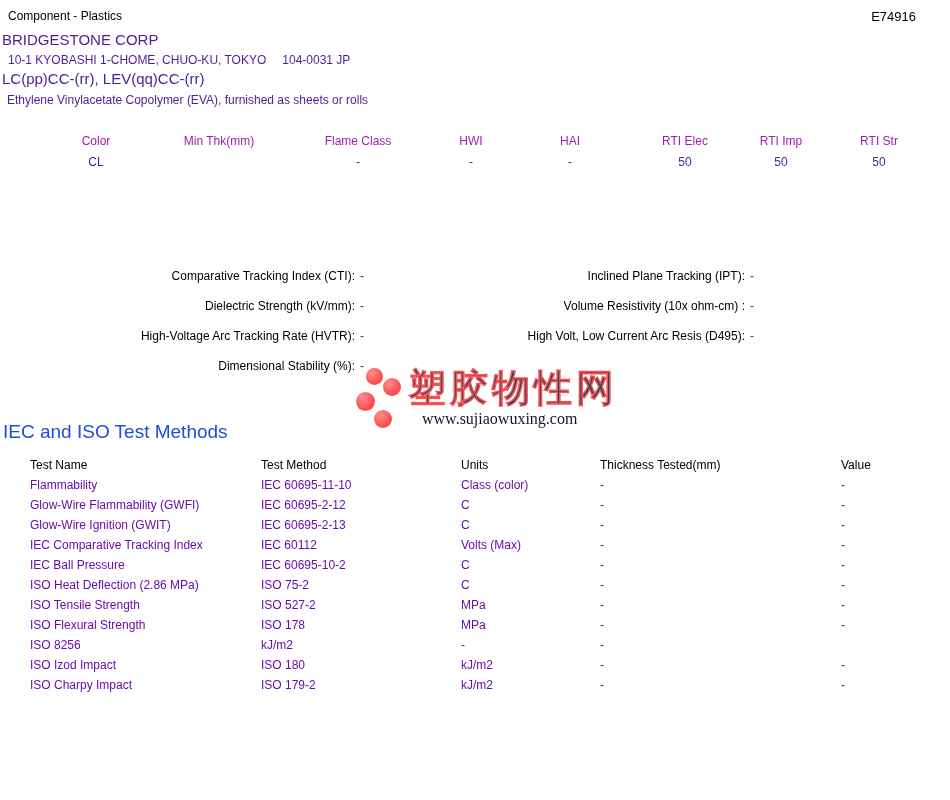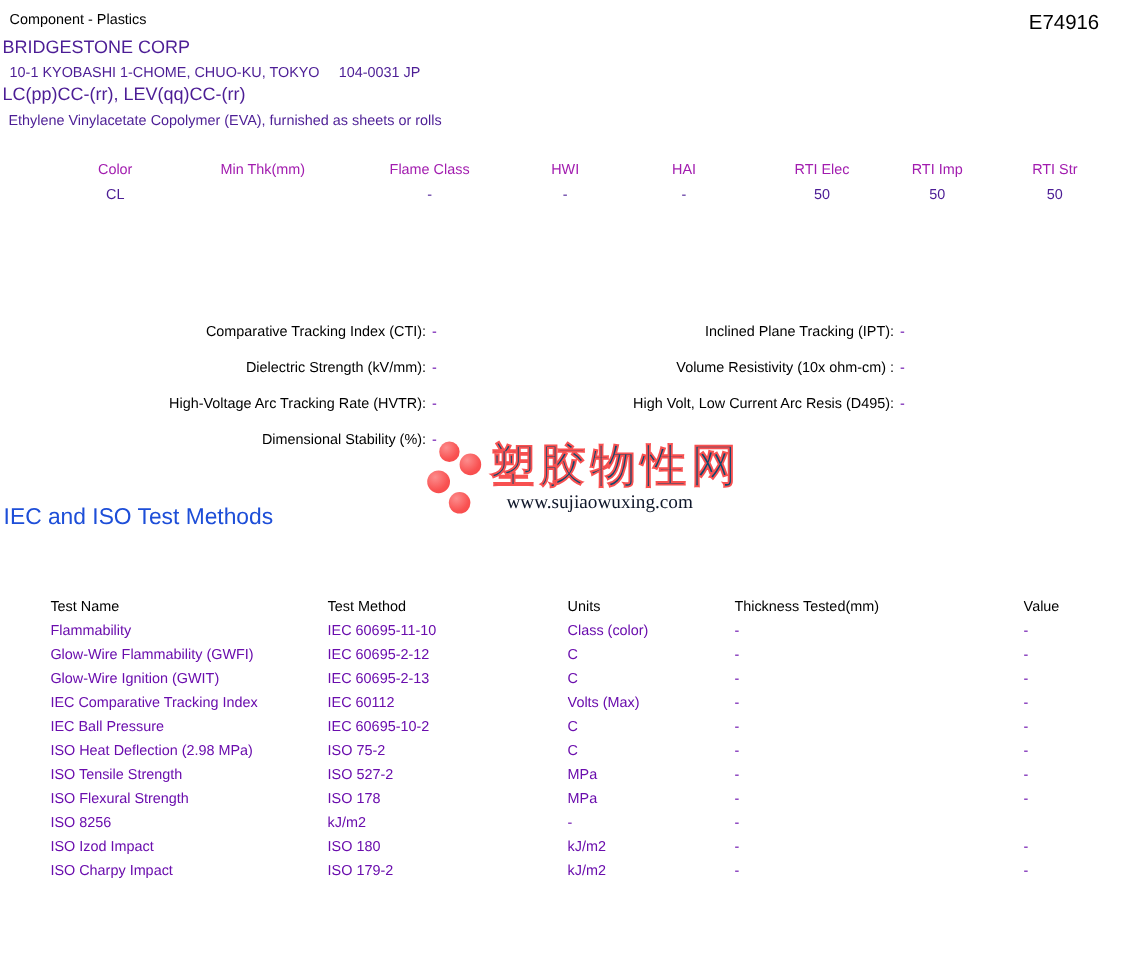--- a/index.html
+++ b/index.html
@@ -7,21 +7,21 @@
     width:950px;height:800px;position:relative;overflow:hidden;
     font-family:"Liberation Sans","DejaVu Sans",sans-serif;
     font-size:12px;color:#000;
   }
   .abs{position:absolute;}
   .purple{color:#4c1d95;}
   .black{color:#a21caf;}
 
   
   .doc-type{left:8px;top:9px;font-size:12px;}
-  .file-no{right:34px;top:9px;font-size:17px;}
+  .file-no{right:34px;top:9px;font-size:13px;}
 
   
   .company-name{left:2px;top:31px;font-size:15px;}
   .company-address{left:8px;top:53px;font-size:12px;}
   .company-address .postal{margin-left:16px;}
   .grades{left:2px;top:70px;font-size:15px;}
   .material-desc{left:7px;top:93px;font-size:12px;}
 
   
   .ratings{left:40px;top:134px;width:898px;}
@@ -48,21 +48,21 @@
   .wm-cn{position:absolute;left:52px;top:1px;font-size:38px;line-height:42px;
     letter-spacing:4px;color:#0c4a6e;-webkit-text-stroke:1.6px #F85050;
     font-family:"DejaVu Sans",sans-serif;white-space:nowrap;}
   .wm-url{position:absolute;left:66px;top:44px;font-size:16px;color:#0f172a;
     font-family:"Liberation Serif","DejaVu Serif",serif;white-space:nowrap;}
 
   
   .section-title{left:3px;top:421px;font-size:19px;color:#1d4ed8;}
 
   
-  .tm-table{left:12px;top:455px;width:910px;margin-top:40px;}
+  .tm-table{left:0;top:455px;width:910px;}
   .tm-row{display:grid;grid-template-columns:231px 200px 139px 241px 97px;
     padding-left:30px;height:20px;line-height:20px;}
   .tm-head span{color:#000;}
   .tm-row span{color:#6A0DAD;white-space:nowrap;overflow:hidden;}
   .tm-head span{color:#000;}
 </style>
 </head>
 <body>
 
 <div>
@@ -170,21 +170,21 @@
       <span>-</span>
     </div>
     <div class="tm-row">
       <span>IEC Ball Pressure</span>
       <span>IEC 60695-10-2</span>
       <span>C</span>
       <span>-</span>
       <span>-</span>
     </div>
     <div class="tm-row">
-      <span>ISO Heat Deflection (2.98 MPa)</span>
+      <span>ISO Heat Deflection (2.86 MPa)</span>
       <span>ISO 75-2</span>
       <span>C</span>
       <span>-</span>
       <span>-</span>
     </div>
     <div class="tm-row">
       <span>ISO Tensile Strength</span>
       <span>ISO 527-2</span>
       <span>MPa</span>
       <span>-</span>

